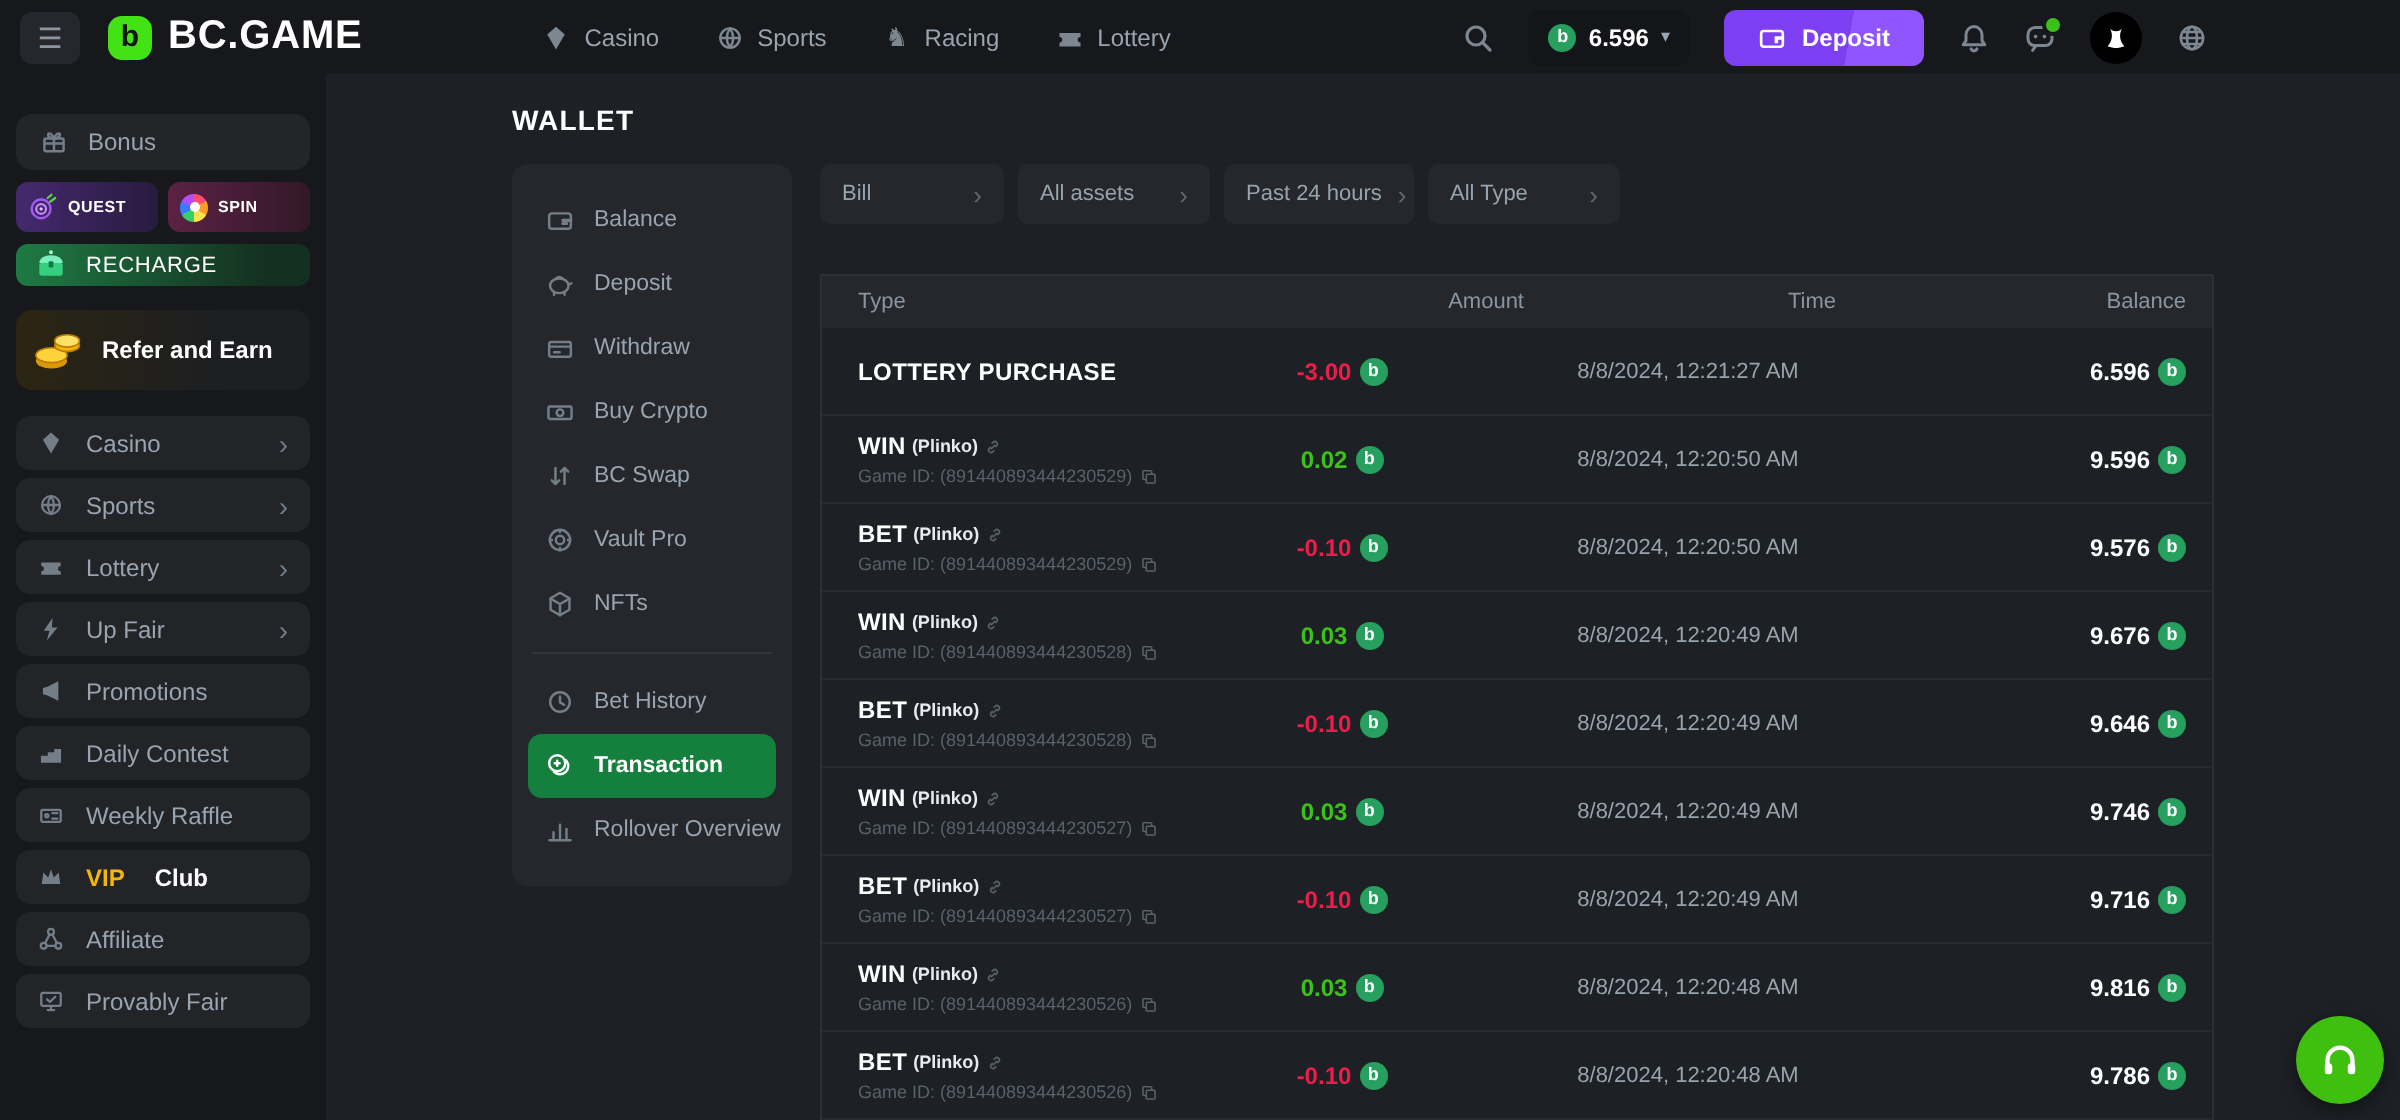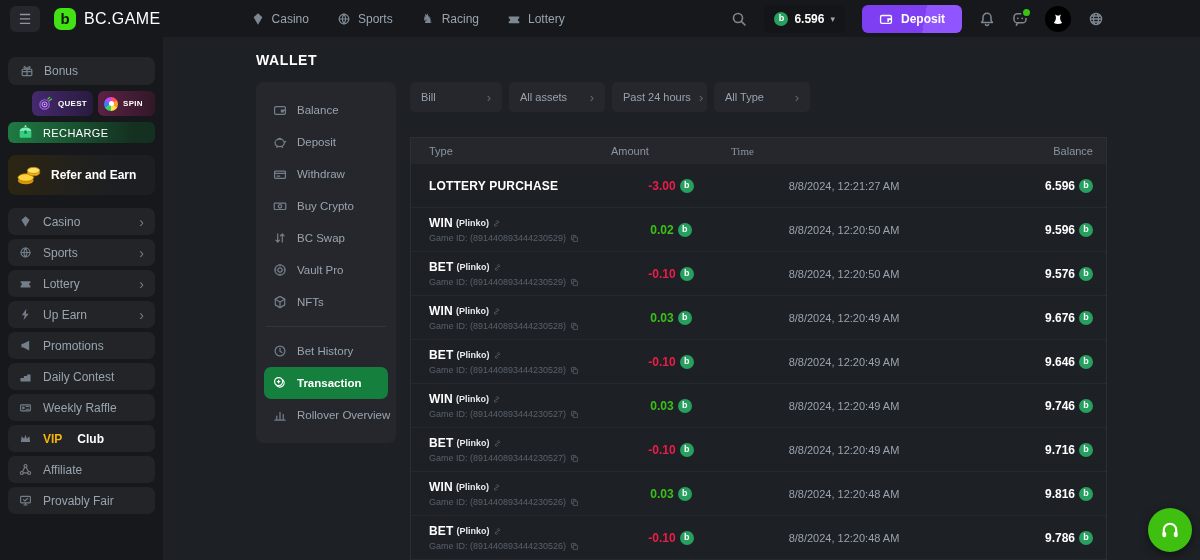--- a/index.html
+++ b/index.html
@@ -11,21 +11,21 @@
   .tglyph{font-size:13px;line-height:1;}
 
   
   .topbar{position:absolute;top:0;left:0;right:0;height:37px;background:#17181c;
           display:flex;align-items:center;padding:0 96px 0 10px;box-sizing:border-box;z-index:9;}
   .hamburger{width:30px;height:26px;border-radius:6px;background:#25272c;border:none;color:#8b95a1;
              font-size:14px;line-height:1;display:flex;align-items:center;justify-content:center;cursor:pointer;flex:none;}
   .logo{display:flex;align-items:center;gap:8px;margin-left:14px;flex:none;}
   .logo-mark{width:22px;height:22px;border-radius:7px;background:#42e215;color:#10140e;font-weight:900;
              font-size:15px;display:flex;align-items:center;justify-content:center;}
-  .logo-text{color:#fff;font-weight:400;font-size:16px;letter-spacing:.4px;}
+  .logo-text{color:#fff;font-weight:700;font-size:20px;letter-spacing:.4px;}
   .top-nav{display:flex;gap:28px;margin-left:90px;flex:none;}
   .nav-item{display:flex;align-items:center;gap:7px;color:#99a4b0;font-size:12px;cursor:pointer;}
   .nav-item .ic{width:14px;height:14px;color:#7d8792;}
   .topbar-right{display:flex;align-items:center;gap:17px;margin-left:auto;}
   .icon-btn{width:16px;height:16px;color:#7d8792;position:relative;cursor:pointer;}
   .balance-pill{height:28px;background:#141518;border-radius:6px;display:flex;align-items:center;gap:6px;
                 padding:0 10px;color:#fff;font-weight:700;font-size:12px;cursor:pointer;}
   .caret{color:#98a7b5;font-size:9px;}
   .deposit-btn{height:28px;border:none;border-radius:6px;cursor:pointer;
                background:linear-gradient(100deg,#7e3ff2 62%,#9155ff 62%);
@@ -39,21 +39,21 @@
 
   
   .sidebar{position:absolute;top:37px;left:0;bottom:0;width:163px;background:#17181c;
            padding:20px 8px 0;box-sizing:border-box;}
   .bonus-card{height:28px;border-radius:8px;background:#232529;display:flex;align-items:center;gap:10px;
               padding:0 12px;color:#99a4b0;font-size:12px;margin-bottom:6px;cursor:pointer;}
   .bonus-card .ic{width:14px;height:14px;color:#747e89;}
   .qs-row{display:flex;gap:5px;margin-bottom:6px;}
   .quest-card,.spin-card{flex:1;height:25px;border-radius:6px;display:flex;align-items:center;gap:5px;
               padding:0 6px;color:#fff;font-size:8px;font-weight:800;letter-spacing:.3px;cursor:pointer;}
-  .quest-card{background:linear-gradient(90deg,#45296e,#281b3e);margin-left:24px;}
+  .quest-card{background:linear-gradient(90deg,#45296e,#281b3e);}
   .spin-card{background:linear-gradient(90deg,#5c2144,#321828);}
   .quest-card .ic{width:15px;height:15px;}
   .wheel{width:14px;height:14px;border-radius:50%;
          background:conic-gradient(#ff4d6d 0 60deg,#ff9d2b 60deg 120deg,#ffe14d 120deg 180deg,
                     #37d067 180deg 240deg,#3b7bff 240deg 300deg,#b44dff 300deg 360deg);
          position:relative;flex:none;}
   .wheel::after{content:"";position:absolute;inset:4.5px;border-radius:50%;background:#fff;}
   .recharge-card{height:21px;border-radius:6px;background:linear-gradient(90deg,#1f7a43,#143020 85%);
                  display:flex;align-items:center;gap:9px;padding:0 9px;color:#fff;font-weight:400;
                  font-size:11px;letter-spacing:.4px;margin-bottom:12px;cursor:pointer;}
@@ -86,22 +86,22 @@
   .right-col{flex:1;min-width:0;}
   .filters{display:flex;gap:7px;margin-bottom:25px;}
   .filter{height:30px;background:#25272c;border-radius:5px;display:flex;align-items:center;
           justify-content:space-between;padding:0 11px;color:#98a3ae;font-size:11px;
           box-sizing:border-box;cursor:pointer;white-space:nowrap;}
   .filter:nth-child(1){width:92px}.filter:nth-child(2){width:96px}
   .filter:nth-child(3){width:95px}.filter:nth-child(4){width:96px}
   .filter .chev{color:#5f6872;font-size:13px;line-height:1;margin-left:8px;}
   .table{border:1px solid #2c2f35;}
   .t-head,.trow{display:grid;grid-template-columns:200px 120px 226px 1fr;align-items:center;}
-  .t-head{height:26px;background:#25272c;color:#8b95a1;font-size:11px;}
-  .h-type{padding-left:18px;}.h-amount{text-align:left;}.h-time{font-family:Liberation Serif, serif;}
+  .t-head{height:26px;background:#25272c;color:#8b95a1;font-size:11px;gap:31px;}
+  .h-type{padding-left:18px;}.h-amount{text-align:right;}.h-time{text-align:center;}
   .h-balance{text-align:right;padding-right:13px;}
   .trow{height:43px;border-top:1px solid #262930;}
   .trow:first-child{border-top:none;}
   .cell-type{padding-left:18px;display:flex;flex-direction:column;justify-content:flex-end;gap:3px;min-width:0;}
   .tline1{display:flex;align-items:center;gap:3px;}
   .ttype{color:#fff;font-weight:800;font-size:12px;letter-spacing:.2px;}
   .tgame{color:#e7ebee;font-weight:700;font-size:9px;}
   .link-ic{width:9px;height:9px;color:#5b646e;cursor:pointer;}
   .gid{color:#59616b;font-size:9px;display:flex;align-items:center;gap:4px;}
   .copy-ic{width:9px;height:9px;color:#59616b;cursor:pointer;}
@@ -292,21 +292,21 @@
           </span>
           <span>Lottery</span>
           <span class="snav-chev">›</span>
         </div>
         <div class="snav-item">
           <span class="ic">
             <svg viewBox="0 0 16 16" fill="none" stroke="currentColor" stroke-width="1.4" stroke-linecap="round" stroke-linejoin="round">
               <path d="M9 1L3.5 9H7l-1.5 6L12 7H8.5z" fill="currentColor" stroke="none"></path>
             </svg>
           </span>
-          <span>Up Earn</span>
+          <span>Up Fair</span>
           <span class="snav-chev">›</span>
         </div>
         <div class="snav-item">
           <span class="ic">
             <svg viewBox="0 0 16 16" fill="none" stroke="currentColor" stroke-width="1.4" stroke-linecap="round" stroke-linejoin="round">
               <path d="M12.5 2v12L5.5 10.6 3 10V6.2l2.5-.6z" fill="currentColor" stroke="none"></path>
             </svg>
           </span>
           <span>Promotions</span>
         </div>

